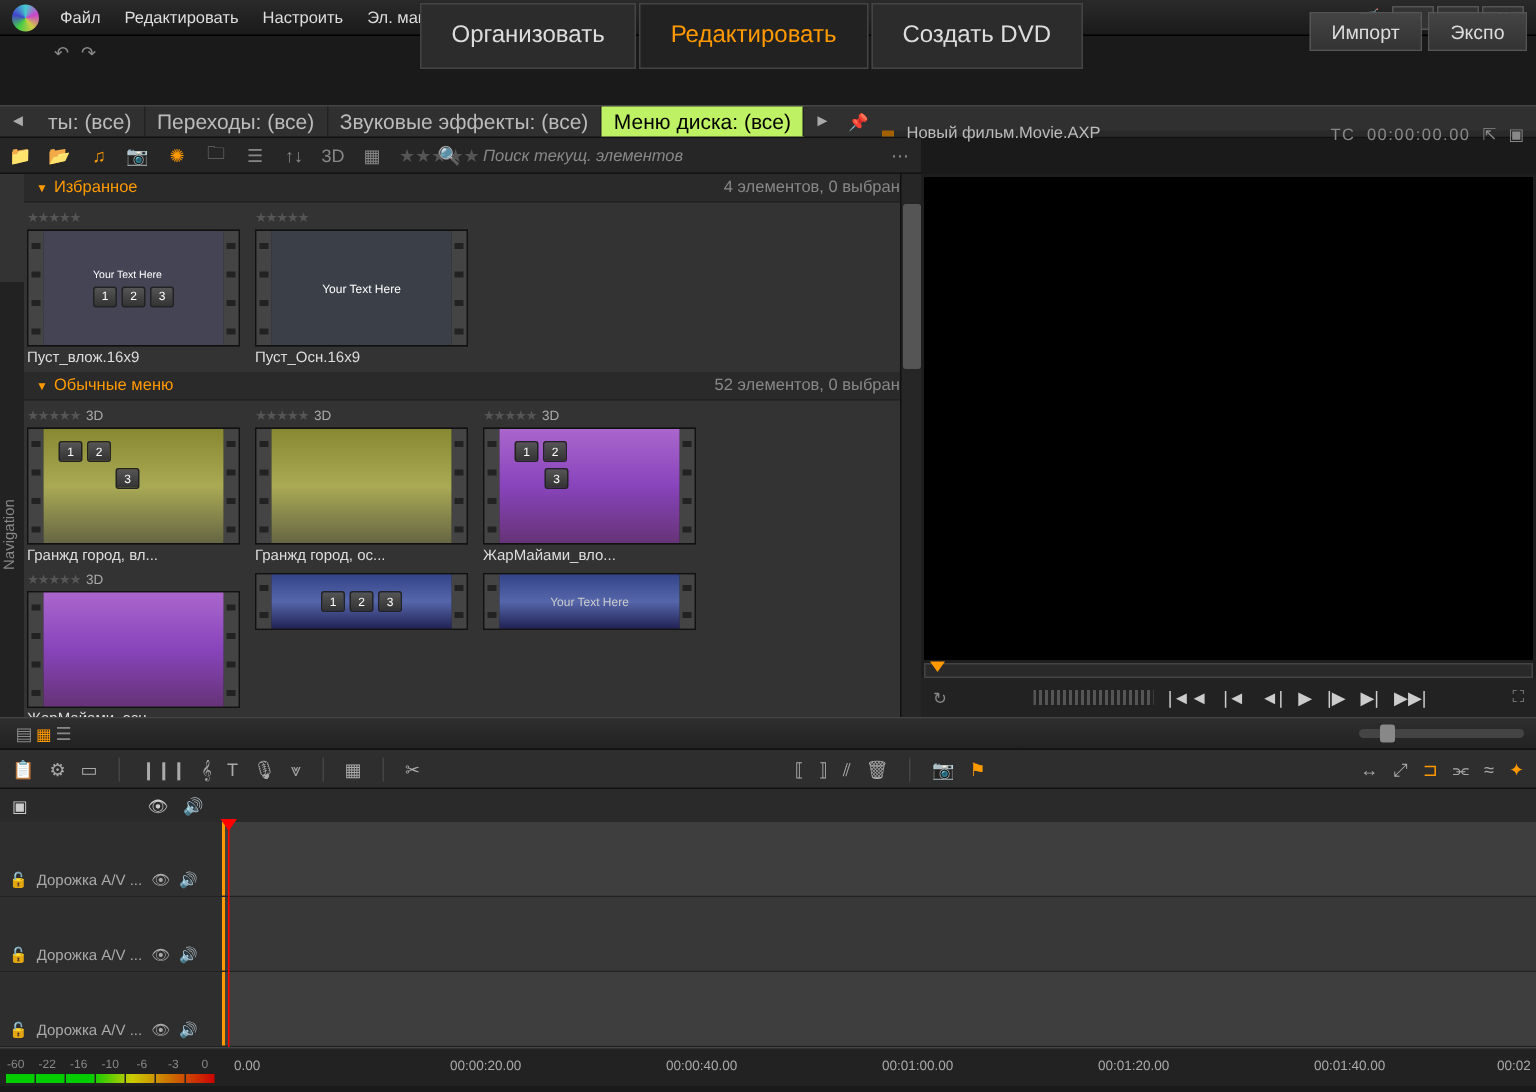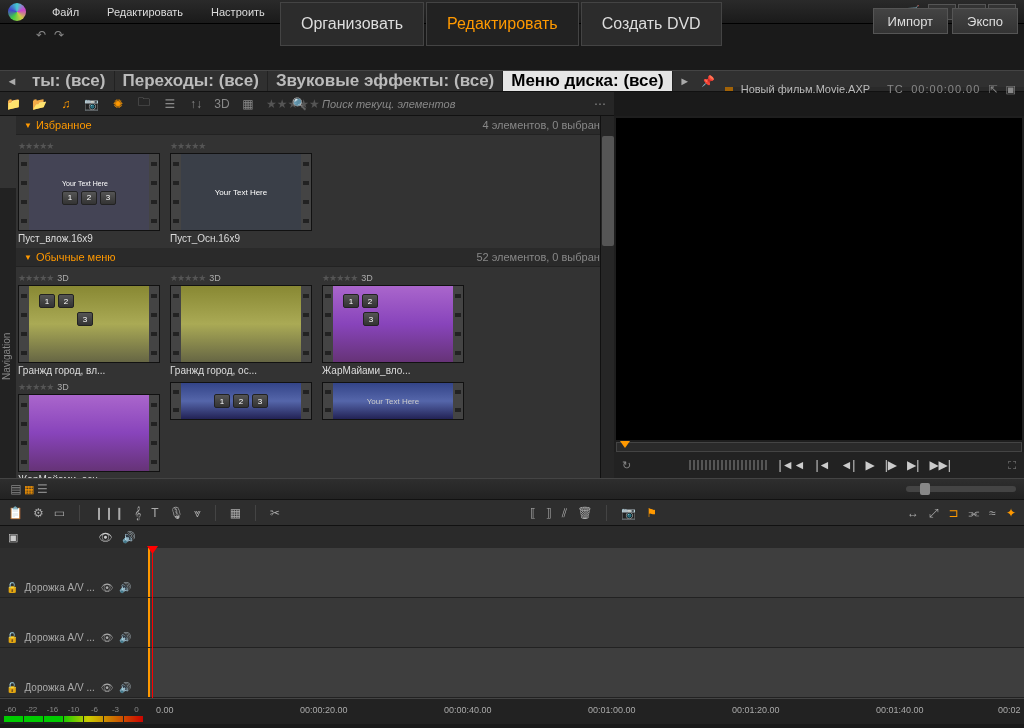--- a/index.html
+++ b/index.html
@@ -1,32 +1,32 @@
 <!DOCTYPE html>
 <html><head>
 <meta charset="utf-8">
 <style>
   * { box-sizing: border-box; margin: 0; padding: 0; font-family: "Segoe UI", Arial, sans-serif; }
   body { background: #1a1a1a; color: #ccc; font-size: 11px; width: 1024px; height: 728px; overflow: hidden; position: relative; }
-  .menubar { height: 24px; background: linear-gradient(#2a2a2a,#1a1a1a); display: flex; align-items: center; padding: 0 8px; gap: 12px; border-bottom: 1px solid #000; }
+  .menubar { height: 24px; background: linear-gradient(#2a2a2a,#1a1a1a); display: flex; align-items: center; padding: 0 8px; gap: 0; border-bottom: 1px solid #000; }
   .logo { width: 18px; height: 18px; border-radius: 50%; background: conic-gradient(#4cc, #c4c, #cc4, #4c4, #44c, #4cc); margin-right: 6px; }
   .menu-item { padding: 2px 8px; color: #ddd; cursor: default; }
   .winctl { margin-left: auto; display: flex; gap: 2px; }
   .winbtn { width: 28px; height: 16px; background: #333; border: 1px solid #555; color: #ccc; font-size: 10px; display:flex; align-items:center; justify-content:center; }
   .cart { width:18px; height:16px; display:flex; align-items:center; justify-content:center; color:#aaa; margin-right:4px;}
   .qat { height: 22px; background: #1a1a1a; display:flex; align-items:center; padding-left: 36px; gap: 8px; position: relative;}
   .qat .ic { color:#888; font-size:12px; }
   .maintabs { position:absolute; left: 280px; top:0; height:44px; display:flex; gap:0; margin-top:-22px;}
   .mtab { padding: 0 20px; display:flex; align-items:center; color:#ddd; font-size:16px; border:1px solid #444; background:#2c2c2c; height:44px; margin-right:2px;}
   .mtab.act { color:#ff9900; background:#222;}
   .rbtn { height:26px; background:linear-gradient(#444,#333); border:1px solid #555; color:#ddd; font-size:13px; padding:0 14px; display:flex; align-items:center; margin-top:-13px;}
   .rbtns { position:absolute; right:6px; top:-3px; display:flex; gap:4px;}
   .row2 { height: 22px; background:#303030; display:flex; border-top:1px solid #444; border-bottom:1px solid #111; margin-top:24px;}
-  .subtab { padding:0 8px; display:flex; align-items:center; color:#bbb; border-right:1px solid #222; font-size:17px; white-space:nowrap;font-weight:bold;}
-  .subtab.act { background:#e5e5e5; color:#000; }
+  .subtab { padding:0 8px; display:flex; align-items:center; color:#bbb; border-right:1px solid #222; font-size:14px; white-space:nowrap;}
+  .subtab.act { background:#bef264; color:#000; }
   .lefticon { width:24px; display:flex; align-items:center; justify-content:center; color:#aaa;}
   .prev-head { flex:1; display:flex; align-items:center; padding:0 8px; background:#2a2a2a; color:#bbb;}
   .tc { font-family: monospace; color:#888; margin-left:auto; letter-spacing:1px;}
   .headic { color:#888; margin-left:8px; font-size:11px;}
   .toolbar2 { height:24px; background:#262626; display:flex; align-items:center; padding:0 6px; gap:10px; border-bottom:1px solid #111;}
   .ti { color:#888; font-size:12px; width:16px; text-align:center;}
   .ti.or { color:#ff9900;}
   .search { color:#888; font-style:italic; margin-left:4px;}
   .workrow { display:flex; height: 362px;}
   .library { width:614px; background:#333; overflow:hidden; position:relative; display:flex; flex-direction:column;}

